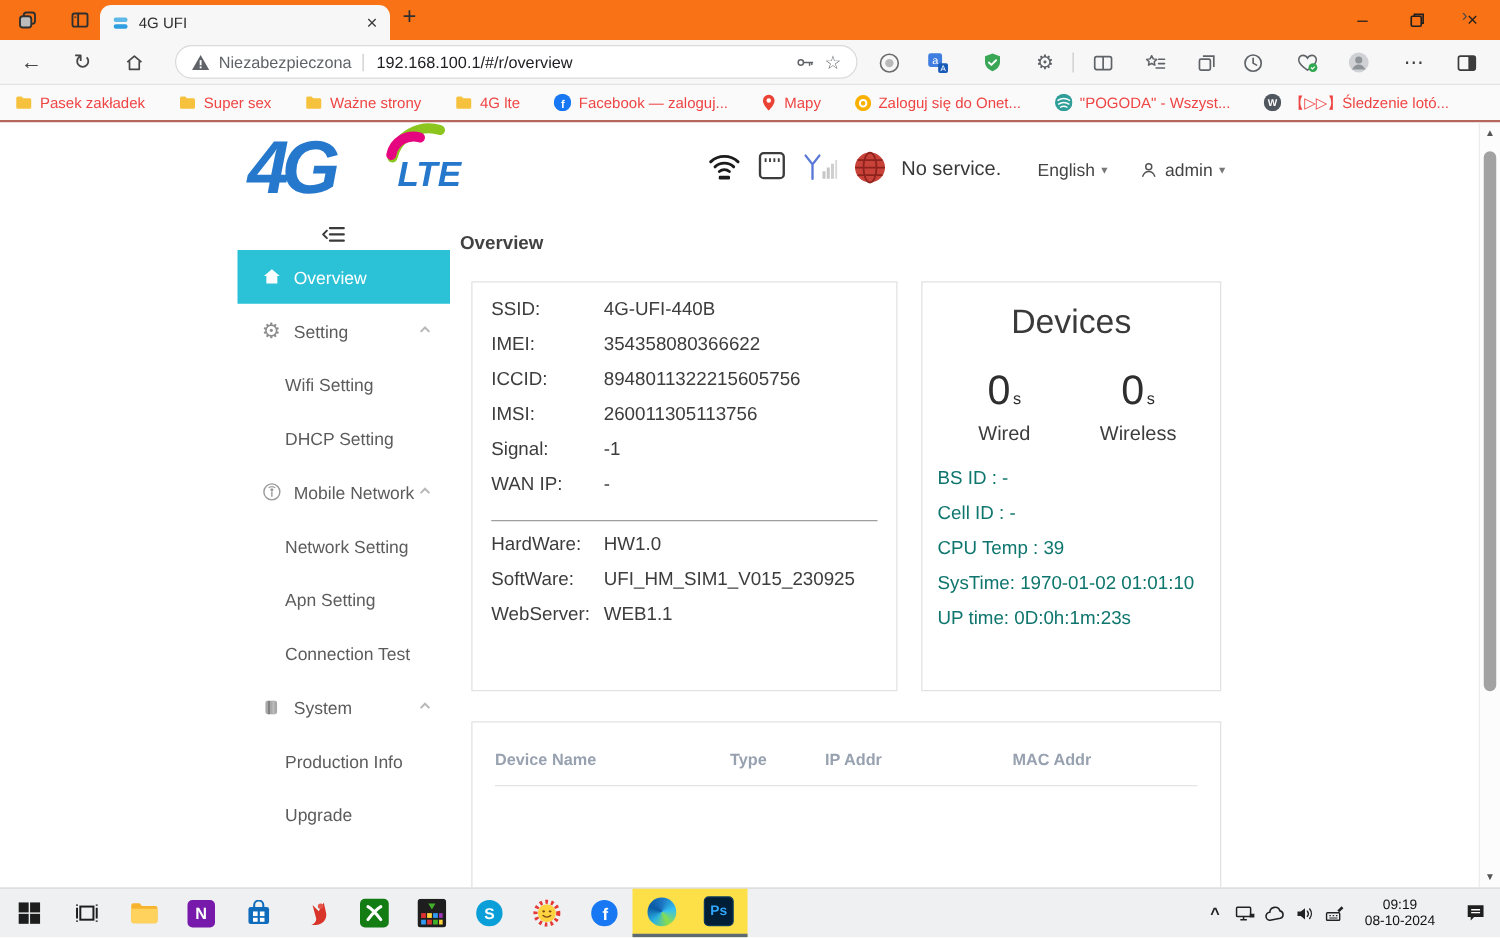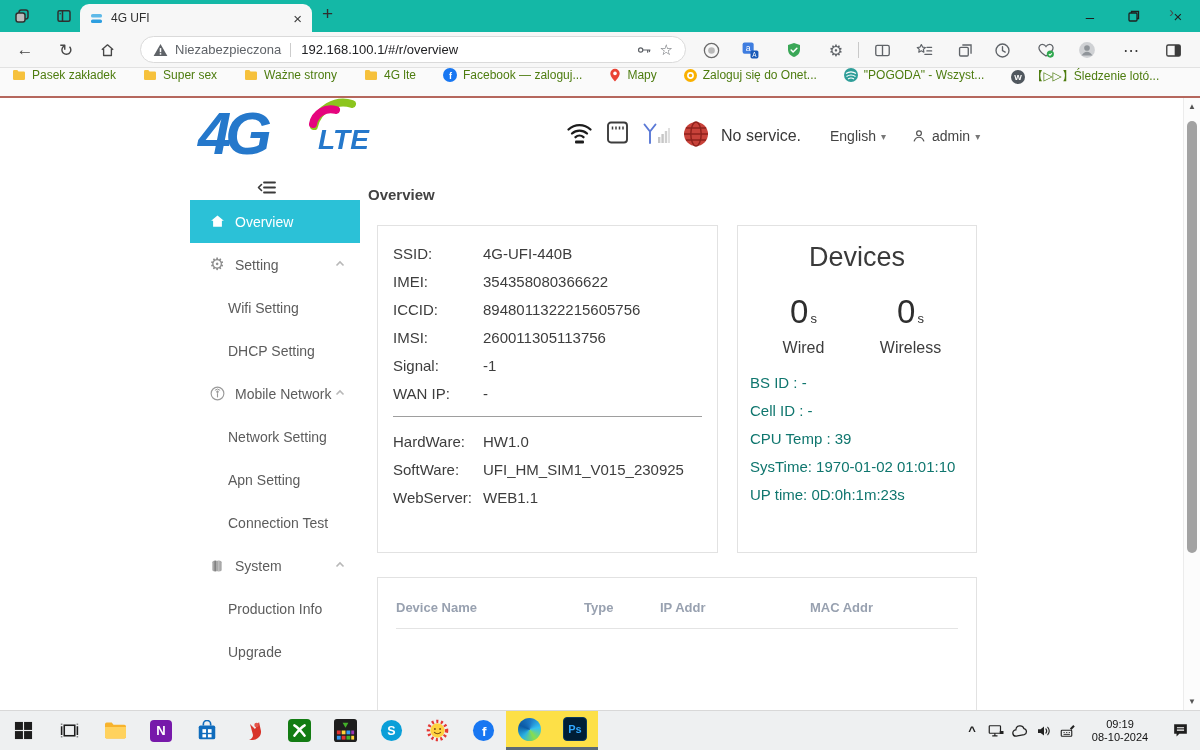--- a/index.html
+++ b/index.html
@@ -1,21 +1,21 @@
 <!DOCTYPE html>
 <html style="--sidebar_active: #2bc1d7; --logo_blue: #2578cb; --logo_pink: #e5057e; --logo_green: #8cc51e; --globe_red: #c8423a;"><head>
 <meta charset="utf-8">
 <style>
   html,body{margin:0;padding:0;background:#fff}
   #screen{position:relative;width:1200px;height:750px;overflow:hidden;background:#fff;
     font-family:"Liberation Sans","DejaVu Sans",sans-serif;-webkit-font-smoothing:antialiased}
   svg{display:block}
 
   
-  .titlebar{position:absolute;top:0;left:0;right:0;height:32px;background:#14b8a6}
+  .titlebar{position:absolute;top:0;left:0;right:0;height:32px;background:#f97316}
   .strip-btn{position:absolute;top:7px;width:18px;height:18px;color:#2f2f2f}
   .tab{position:absolute;left:80px;top:4px;width:232px;height:28px;background:#f7f7f7;
     border-radius:9px 9px 0 0;display:flex;align-items:center;padding:0 10px;box-sizing:border-box}
   .tab-title{font-size:12px;color:#2f2f2f;margin-left:8px;flex:1;white-space:nowrap;overflow:hidden}
   .tab-close{font-size:15px;color:#3c3c3c;line-height:1}
   .newtab{position:absolute;left:322px;top:3px;font-size:19px;color:#2f2f2f}
   .winctl{position:absolute;right:0;top:0;height:32px;display:flex}
   .winctl .wbtn{width:44px;height:32px;display:flex;align-items:center;justify-content:center;
     font-size:15px;color:#1f1f1f}
 
@@ -26,22 +26,22 @@
   .addr{position:absolute;left:140px;top:4px;width:546px;height:27px;background:#fff;border:1px solid #dadada;
     border-radius:14px;display:flex;align-items:center;padding:0 12px;box-sizing:border-box;font-size:13px}
   .addr .sec{color:#5f6368;margin:0 9px 0 7px;white-space:nowrap}
   .addr .vdiv{width:1px;height:14px;background:#ccc;margin-right:10px}
   .addr .url{color:#202124;flex:1;white-space:nowrap;overflow:hidden}
   .addr .aico{color:#5f6368;margin-left:8px}
   .tbi{position:absolute;top:7px;width:22px;height:22px;display:flex;align-items:center;justify-content:center;color:#5f6368}
   .tb-divider{position:absolute;left:858px;top:10px;width:1px;height:16px;background:#c9c9c9}
 
   
-  .bookmarks{position:absolute;top:68px;left:0;right:0;height:28px;background:#fafafa;display:flex;align-items:flex-start;
-    padding-left:12px;gap:27px;font-size:12px;color:#4d7c0f}
+  .bookmarks{position:absolute;top:68px;left:0;right:0;height:28px;background:#fafafa;display:flex;align-items:center;
+    padding-left:12px;gap:27px;font-size:12px;color:#ef4444}
   .bm{display:flex;align-items:center;gap:6px;white-space:nowrap}
   .bm-overflow{position:absolute;right:26px;top:4px;font-size:14px;color:#4a4a4a}
   .accent-line{position:absolute;top:96px;left:0;right:0;height:2px;background:#b5675d}
 
   
   .page{position:absolute;top:98px;left:0;width:1183px;height:612px;background:#fff;overflow:hidden}
 
   .logo{position:absolute;left:198px;top:0;width:210px;height:84px}
   .logo-4g{position:absolute;left:0;top:-4px;font-size:60px;line-height:80px;font-weight:bold;font-style:italic;
     letter-spacing:-6px;color:var(--logo_blue,#2578cb)}
@@ -64,21 +64,21 @@
   .side-item{height:43px;display:flex;align-items:center;padding:0 12px 0 18px;box-sizing:border-box;
     color:#5c5c5c;font-size:14px;position:relative}
   .side-item.child{padding-left:38px}
   .side-item.active{background:var(--sidebar_active,#2bc1d7);color:#fff}
   .side-ic{width:18px;height:18px;margin-right:9px;display:flex;align-items:center;justify-content:center}
   .gear-glyph{font-size:17px;color:#8d8d8d;line-height:1}
   .side-chev{position:absolute;right:14px;top:15px}
 
   .panel{position:absolute;background:#fff;border:1px solid #e2e2e2;box-sizing:border-box}
   #info-panel{left:377px;top:127px;width:341px;height:328px;padding:13px 15px}
-  .inforow{display:flex;height:28px;align-items:center;font-size:15px;color:#3d3d3d}
+  .inforow{display:flex;height:28px;align-items:flex-start;font-size:15px;color:#3d3d3d}
   .inforow .lbl{width:90px}
   .inforow .val{white-space:nowrap}
   .info-divider{height:1px;background:#9e9e9e;margin:9px 0 10px}
 
   #devices-panel{left:737px;top:127px;width:240px;height:328px;padding:8px 12px}
   .dev-title{text-align:center;font-size:27px;color:#3a3a3a;margin-top:8px}
   .dev-counts{display:flex;margin-top:20px}
   .dev-col{width:50%;text-align:center}
   .count-num{font-size:33px;color:#2e2e2e}
   .count-unit{font-size:13px;color:#2e2e2e;margin-left:2px}

